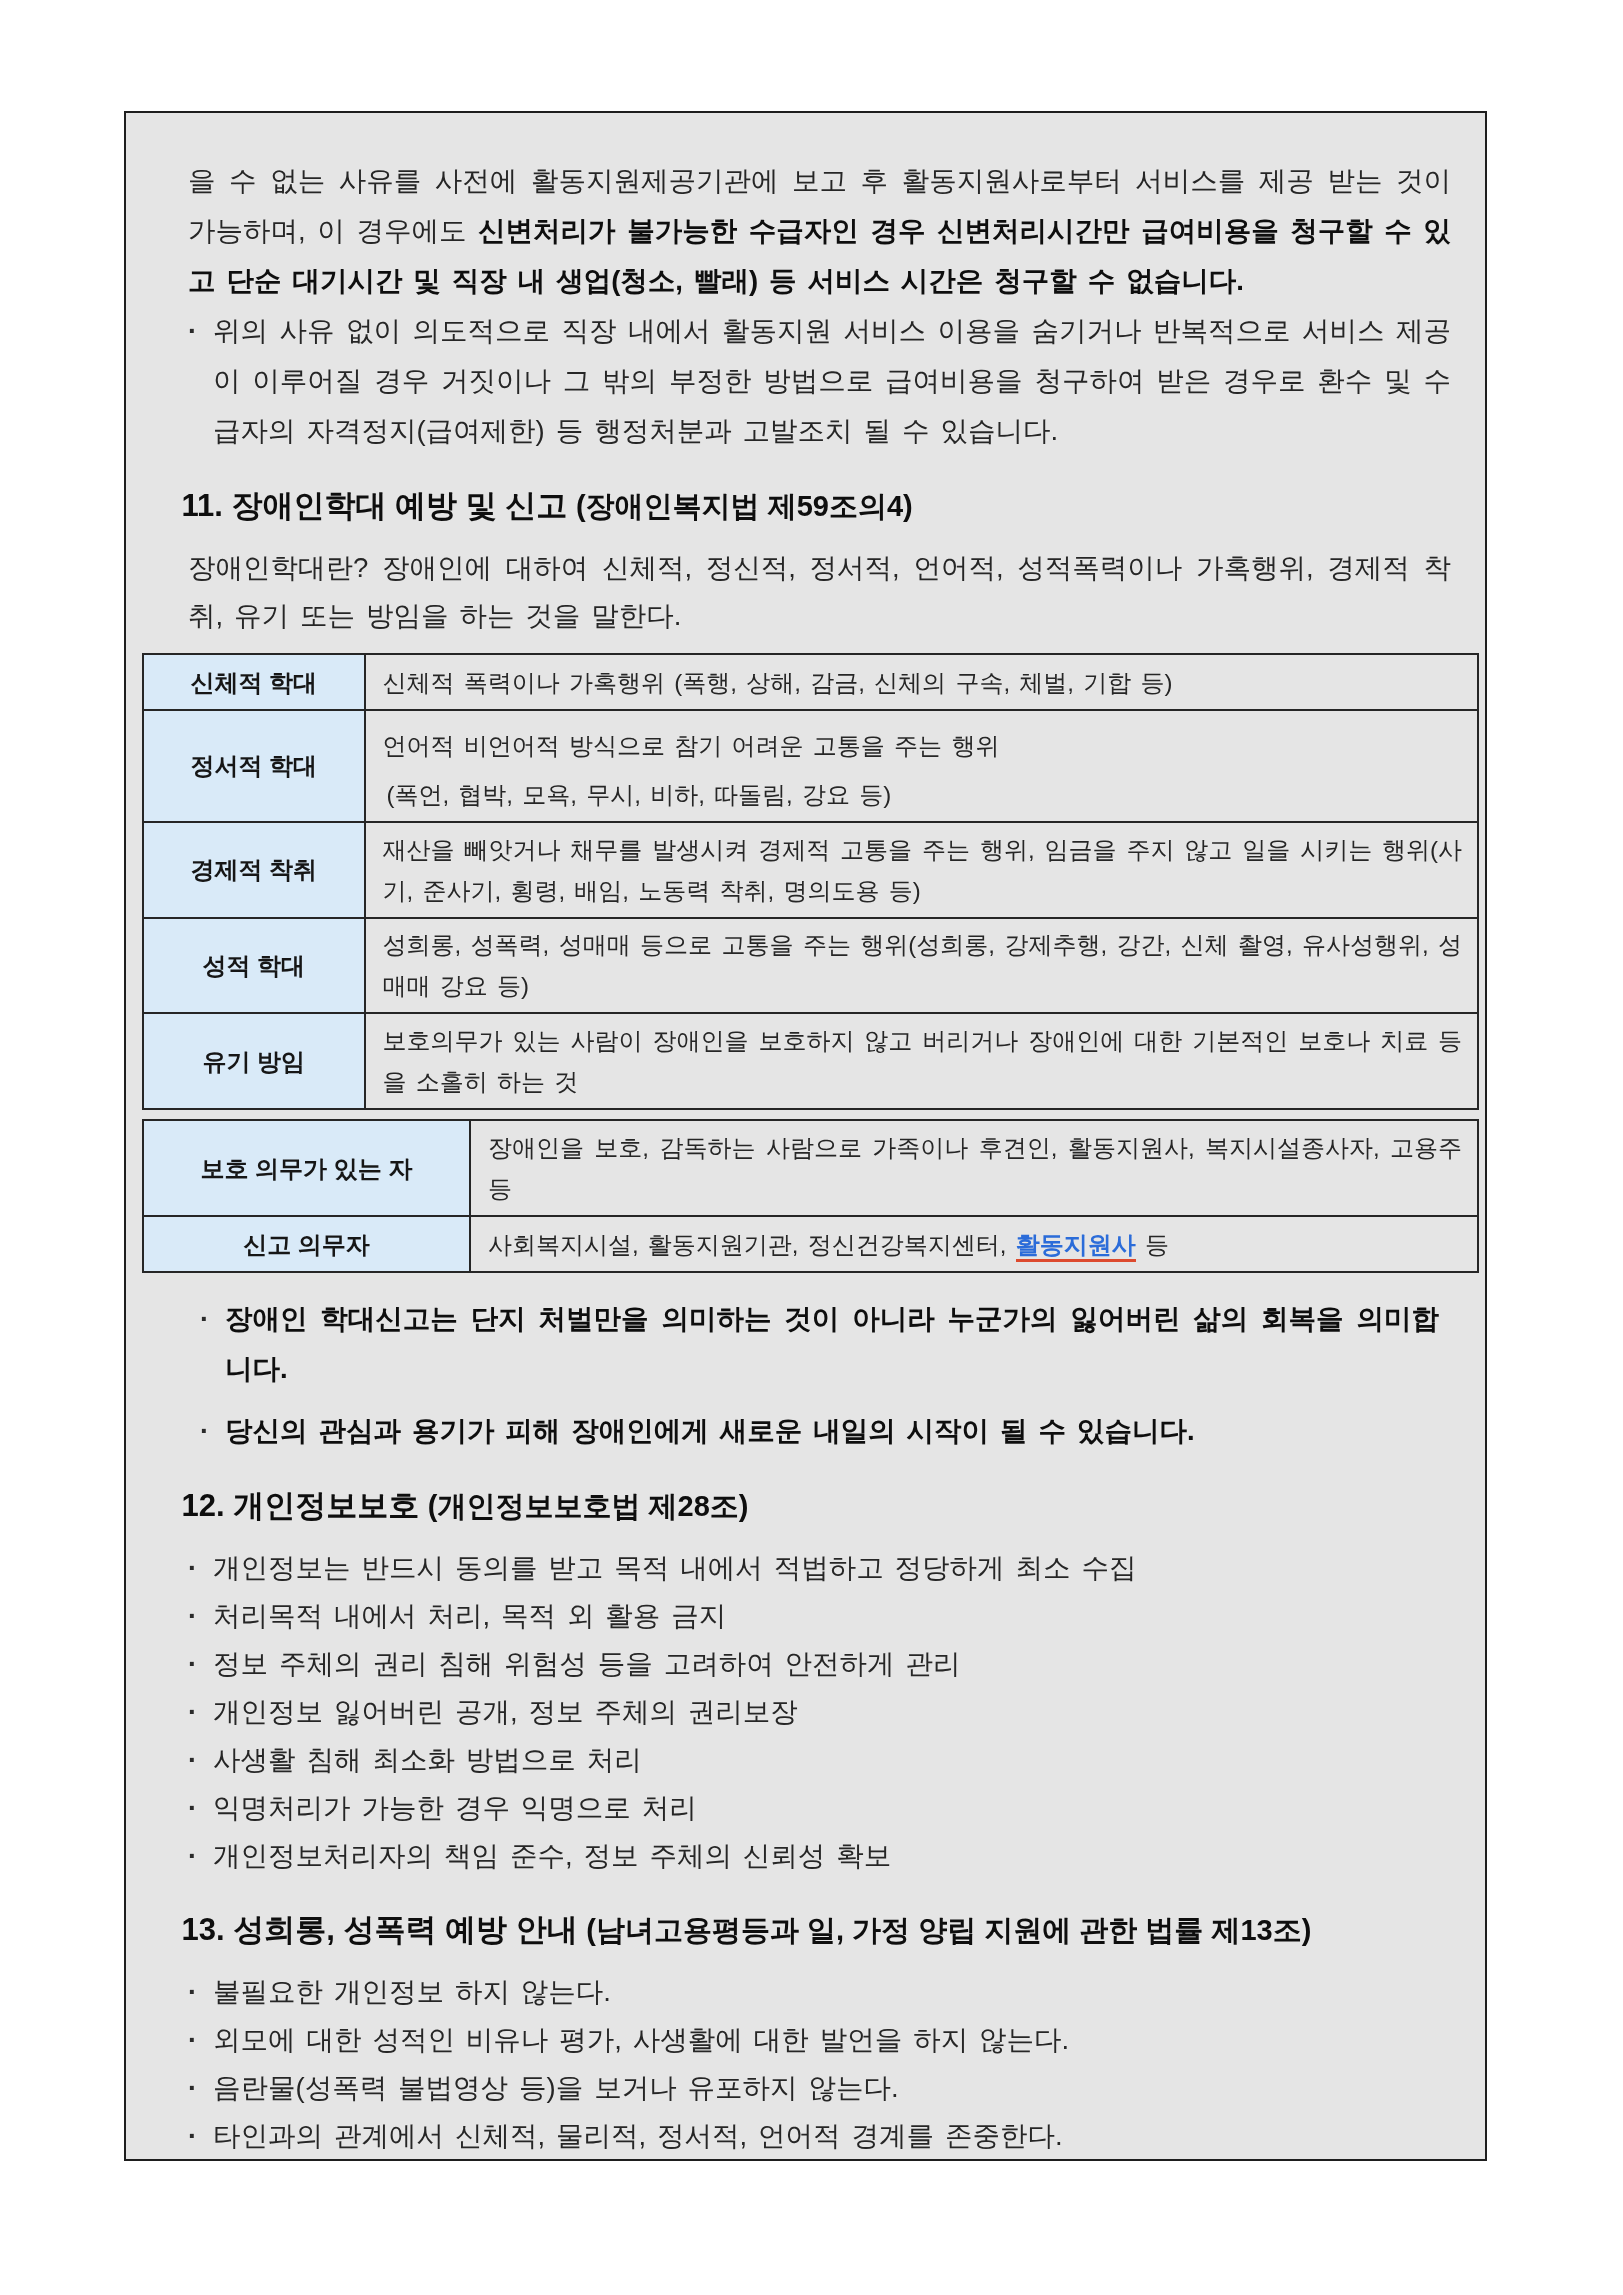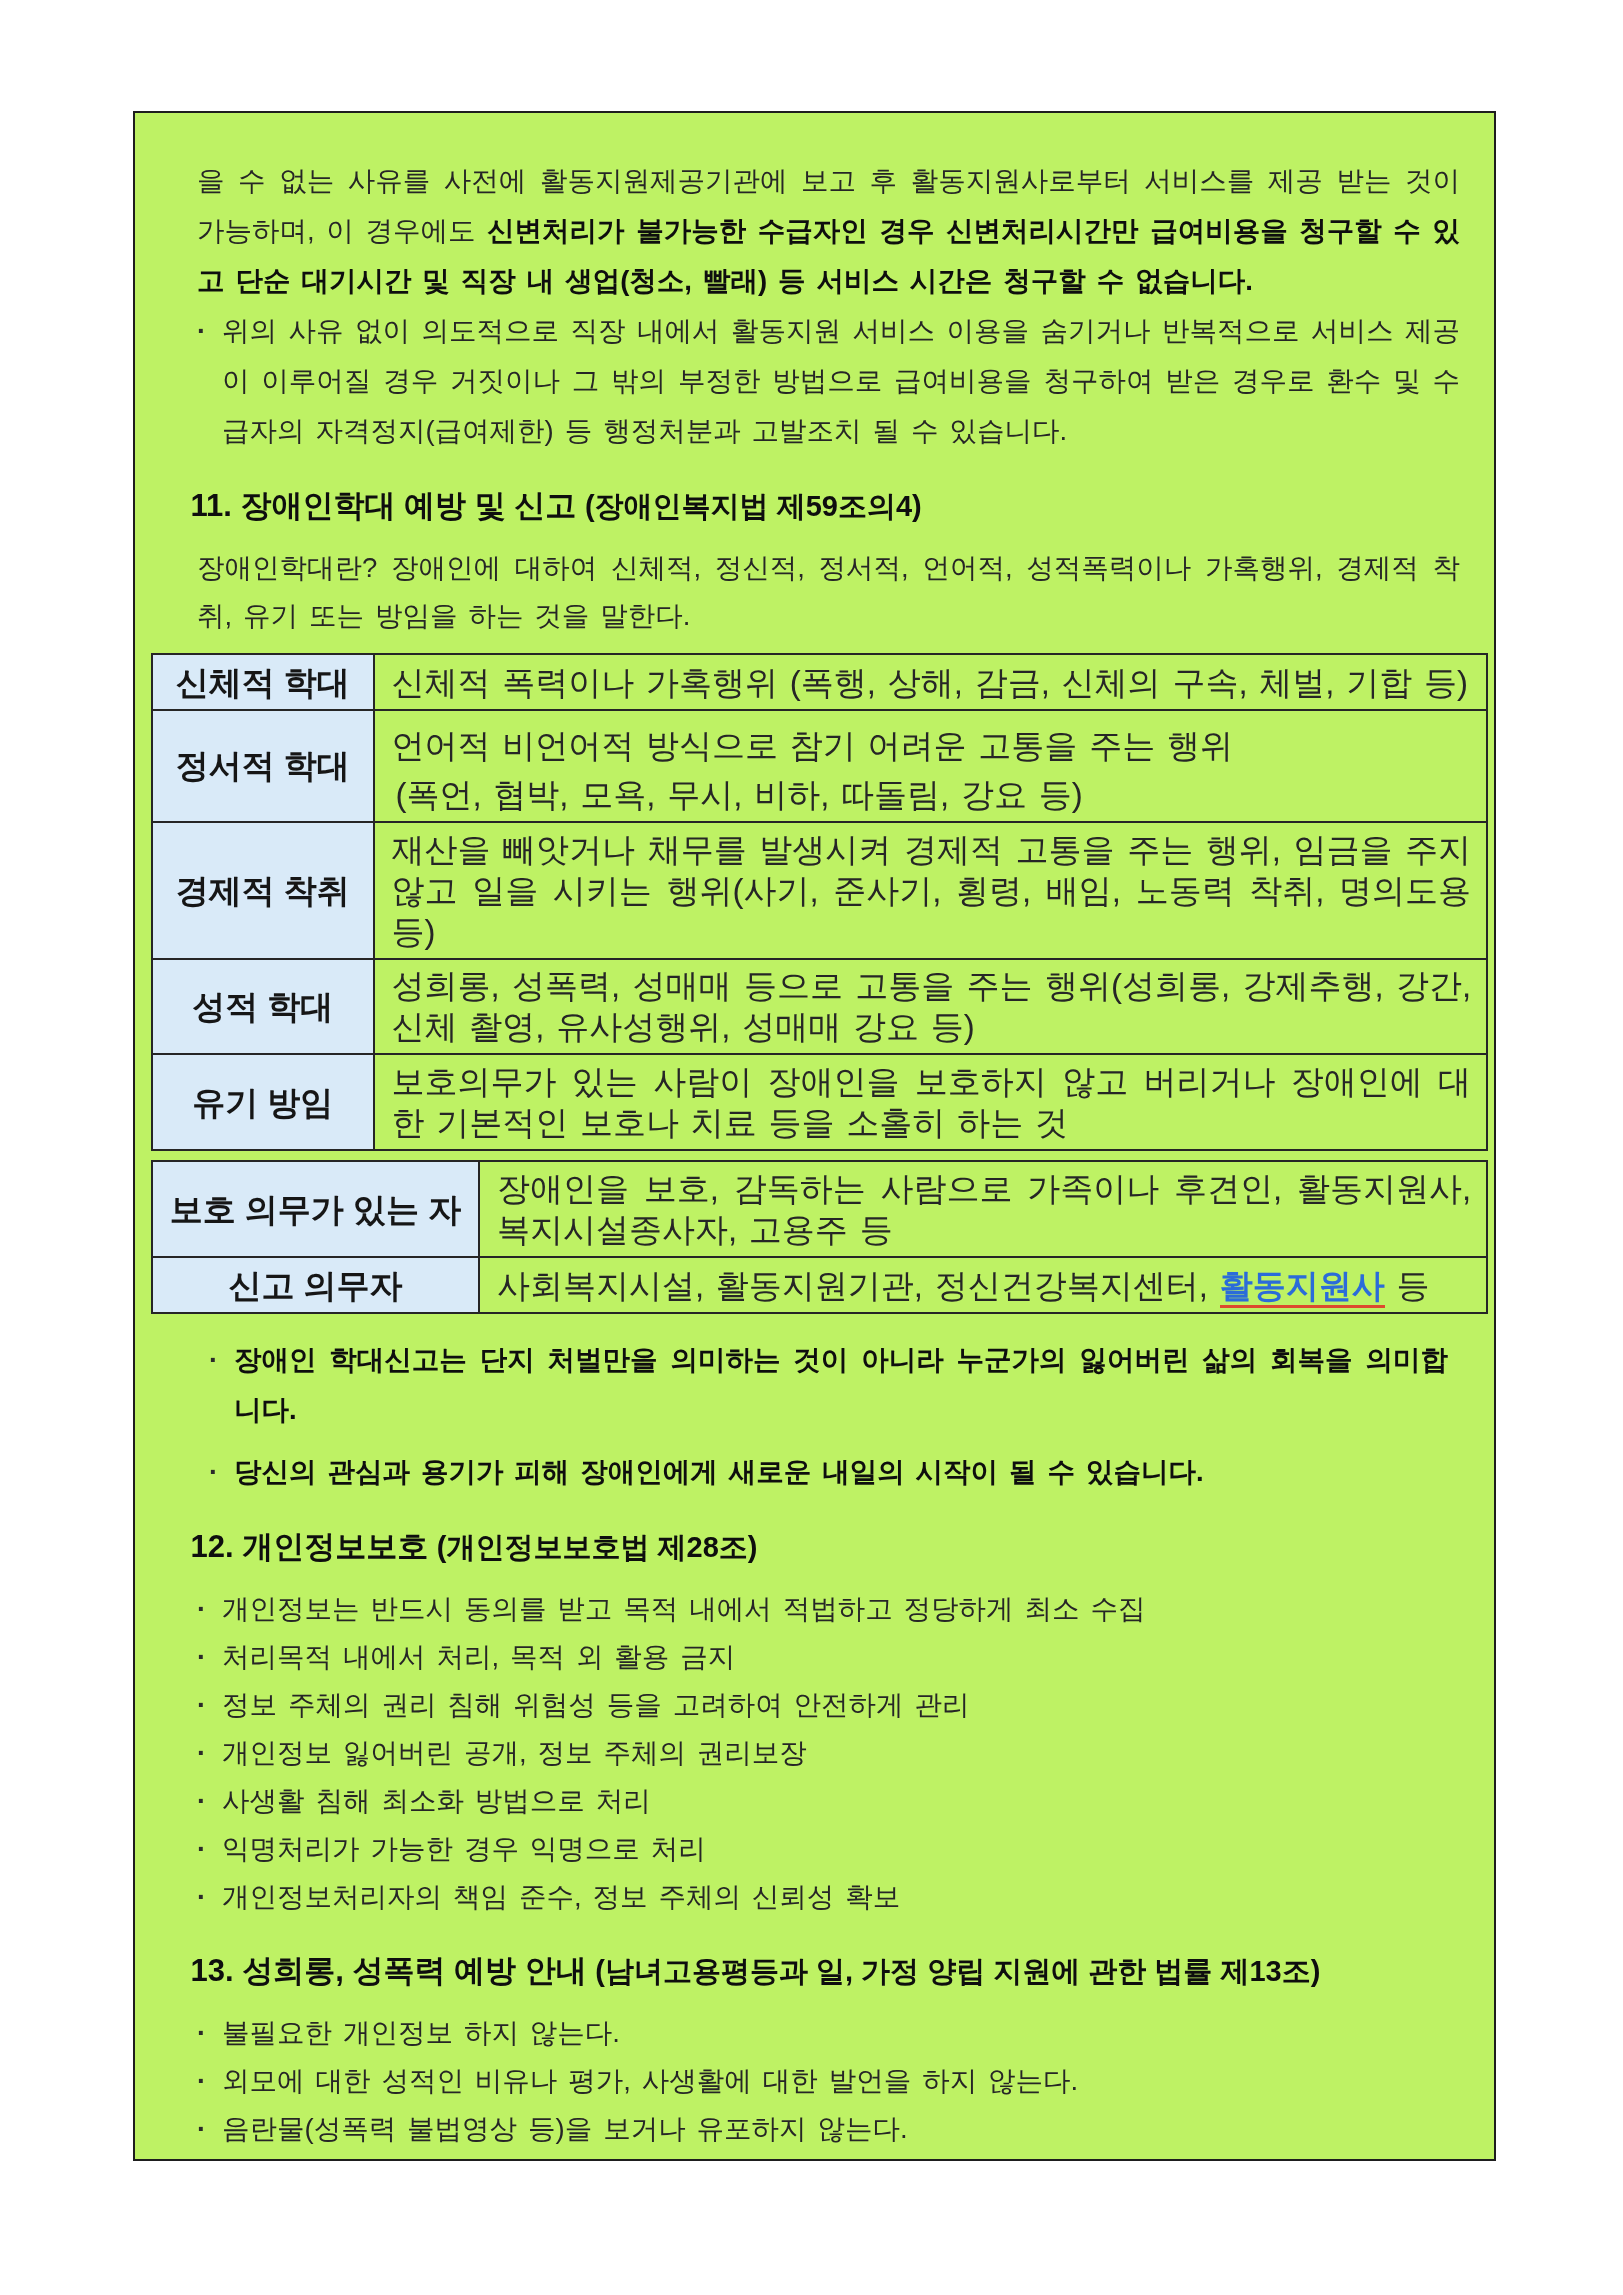--- a/index.html
+++ b/index.html
@@ -1,34 +1,34 @@
 <!DOCTYPE html>
 <html lang="ko" style="font-size:10.5px"><head>
 <meta charset="utf-8">
 <style>
   html,body{margin:0;padding:0;background:#ffffff;}
   *{box-sizing:border-box;}
   body{font-family:"Liberation Sans","DejaVu Sans",sans-serif;color:#262626;}
   .page{position:relative;width:1623px;height:2295px;background:#ffffff;overflow:hidden;}
-  .sheet{position:absolute;left:133px;top:111px;width:1363px;height:2050px;
-         border:2.6px solid #1e1e1e;background:#bef264;
+  .sheet{position:absolute;left:124px;top:111px;width:1363px;height:2050px;
+         border:2.6px solid #1e1e1e;background:#e5e5e5;
          padding:43px 34px 26px 62px;overflow:hidden;}
   .para{font-size:27.5px;line-height:50px;text-align:justify;word-break:break-all;
         word-spacing:3.3px;color:#262626;}
   .para .b{font-weight:700;color:#0e0e0e;}
   .bullet{position:relative;padding-left:25px;}
   .bullet::before{content:"\00B7";position:absolute;left:0;top:0;font-weight:700;color:#2a2a2a;}
   .bullet.bold-note{font-weight:700;color:#0e0e0e;}
   .h-sec{margin:29px 0 17px -6.5px;font-size:31px;line-height:41px;font-weight:700;color:#0e0e0e;
          word-break:keep-all;}
   .h-sec .law{font-size:29px;font-weight:700;}
   .intro{font-size:27.5px;line-height:48px;margin-bottom:13px;}
   .tblwrap{margin-left:-46px;margin-right:-27.5px;}
   table.tbl{width:100%;border-collapse:collapse;table-layout:fixed;
-            font-size:33px;line-height:41px;}
+            font-size:24px;line-height:41px;}
   table.tbl td{border:2px solid #262626;vertical-align:middle;}
   td.lab{background:#d9eaf8;text-align:center;font-weight:700;color:#161616;
          padding:6.5px 3.9px;}
   td.desc{padding:5.9px 14.4px 5.9px 17px;text-align:justify;word-break:break-all;word-spacing:2.6px;}
   .tbl2{margin-top:9.2px;}
   .desc .line{display:block;margin-top:8px;}
   .desc .line2{padding-left:3.9px;}
   .linkword{color:#2b6cd9;font-weight:700;border-bottom:3.3px solid #dd4a2e;padding-bottom:1.3px;}
   .notes{margin-top:21px;}
   .blist .bullet{margin:12px;}

